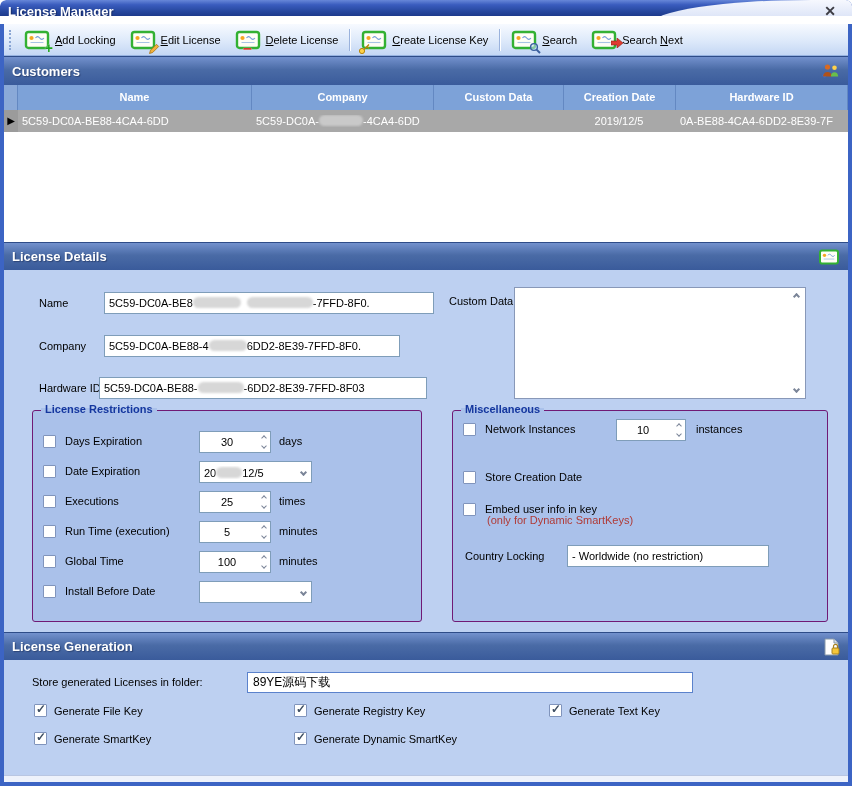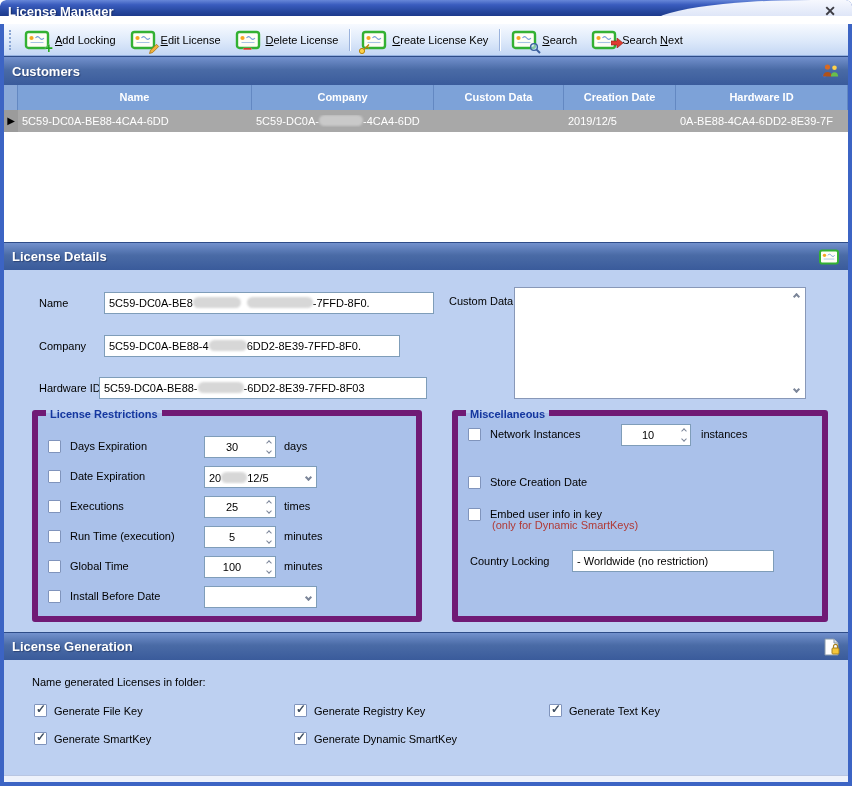--- a/index.html
+++ b/index.html
@@ -38,41 +38,41 @@
   .sectitle{color:#fff;font-weight:bold;font-size:13px;text-shadow:1px 1px 1px rgba(10,20,50,.4)}
   .secicon{margin-left:auto;display:flex;align-items:center}
 
   
   .thead,.trow{display:grid;grid-template-columns:14px 234px 182px 130px 112px 1fr}
   .thead{height:25px;flex:0 0 25px;background:#7da2d8}
   .th{color:#fff;font-weight:bold;text-align:center;line-height:25px;border-right:1px solid #6388c2;overflow:hidden;white-space:nowrap}
   .th.sel{background:#8aa9d8}
   .trow{height:22px;flex:0 0 22px;background:#a8a8a8;color:#fff;align-items:center}
   .td{padding:0 4px;white-space:nowrap;overflow:hidden}
-  .td.right{text-align:left;padding-right:6px}
+  .td.right{text-align:center;padding-right:6px}
   .selcell{background:#9b9b9b;color:#000;text-align:center;font-size:10px;line-height:22px;height:22px}
   .listfill{flex:0 0 110px;background:#fff}
 
   
   .panel{position:relative;background:#bdd0f1}
   .details{flex:0 0 362px;height:362px}
   .genpanel{flex:1 1 auto}
   .lbl{position:absolute;white-space:nowrap}
   .textbox{position:absolute;background:#fff;border:1px solid #7f9db9;height:22px;line-height:20px;padding:0 4px;white-space:nowrap;overflow:hidden}
   .pill{display:inline-block;background:#d7d7d7;border-radius:6px;height:11px;vertical-align:-1px;filter:blur(1.2px)}
   .pill.gray{background:#c9c9c9}
   .ta{position:absolute;left:510px;top:17px;width:292px;height:112px;background:#fff;border:1px solid #8898b8}
   .ta .sc{position:absolute;right:2px;top:2px;bottom:2px;width:14px;display:flex;flex-direction:column;justify-content:space-between;align-items:center;padding:4px 0}
   .chu,.chd{width:5px;height:5px;border-left:2px solid #7b8598;border-top:2px solid #7b8598;display:inline-block}
   .chu{transform:rotate(45deg)}
   .chd{transform:rotate(-135deg)}
   .spin .chu,.spin .chd{width:4px;height:4px;border-width:1.5px}
 
   
-  .grp{position:absolute;border:6px solid #701a75;border-radius:3px;background:#aac1ea}
+  .grp{position:absolute;border:1px solid #701a75;border-radius:3px;background:#aac1ea}
   .grp-left{left:28px;top:140px;width:390px;height:212px}
   .grp-right{left:448px;top:140px;width:376px;height:212px}
   .grp-title{position:absolute;top:-8px;left:8px;padding:0 4px;font-weight:bold;color:#15379f;background:linear-gradient(180deg,#bdd0f1 0 45%,#aac1ea 45% 100%)}
   .grow{position:absolute;left:0;width:100%;height:22px}
   .r0{top:20px}.r1{top:50px}.r2{top:80px}.r3{top:110px}.r4{top:140px}.r5{top:170px}
   .m0{top:8px}.m1{top:56px}.m2{top:88px}
   .cbx{position:absolute;left:10px;top:4px}
   .rlab{position:absolute;left:32px;top:4px;white-space:nowrap}
   .rctl{position:absolute;left:166px;top:0}
   .runit{position:absolute;left:246px;top:4px}
@@ -378,21 +378,22 @@
         <svg width="16" height="18" viewBox="0 0 16 18">
             <path d="M1 1h9l4 4v12H1z" fill="#fff" stroke="#8899aa"></path>
             <path d="M10 1v4h4" fill="#dde4ec" stroke="#8899aa"></path>
             <rect x="8" y="10" width="7" height="6" rx="1" fill="#f5c63a" stroke="#a8821e"></rect>
             <path d="M9.5 10V8.4a2 2 0 014 0V10" fill="none" stroke="#a8821e" stroke-width="1.2"></path>
           </svg>
       </span>
     </div>
 
     <div class="panel genpanel">
-      <span class="lbl" style="left:28px;top:16px">Name generated Licenses in folder:</span>
+      <span class="lbl" style="left:28px;top:16px">Store generated Licenses in folder:</span>
+      <div class="folder">89YE源码下载</div>
 
       <div class="gencb g0">
         <span class="cb">
             <span class="ck">✓</span>
           </span>
         <span>Generate File Key</span>
       </div>
       <div class="gencb g1">
         <span class="cb">
             <span class="ck">✓</span>

